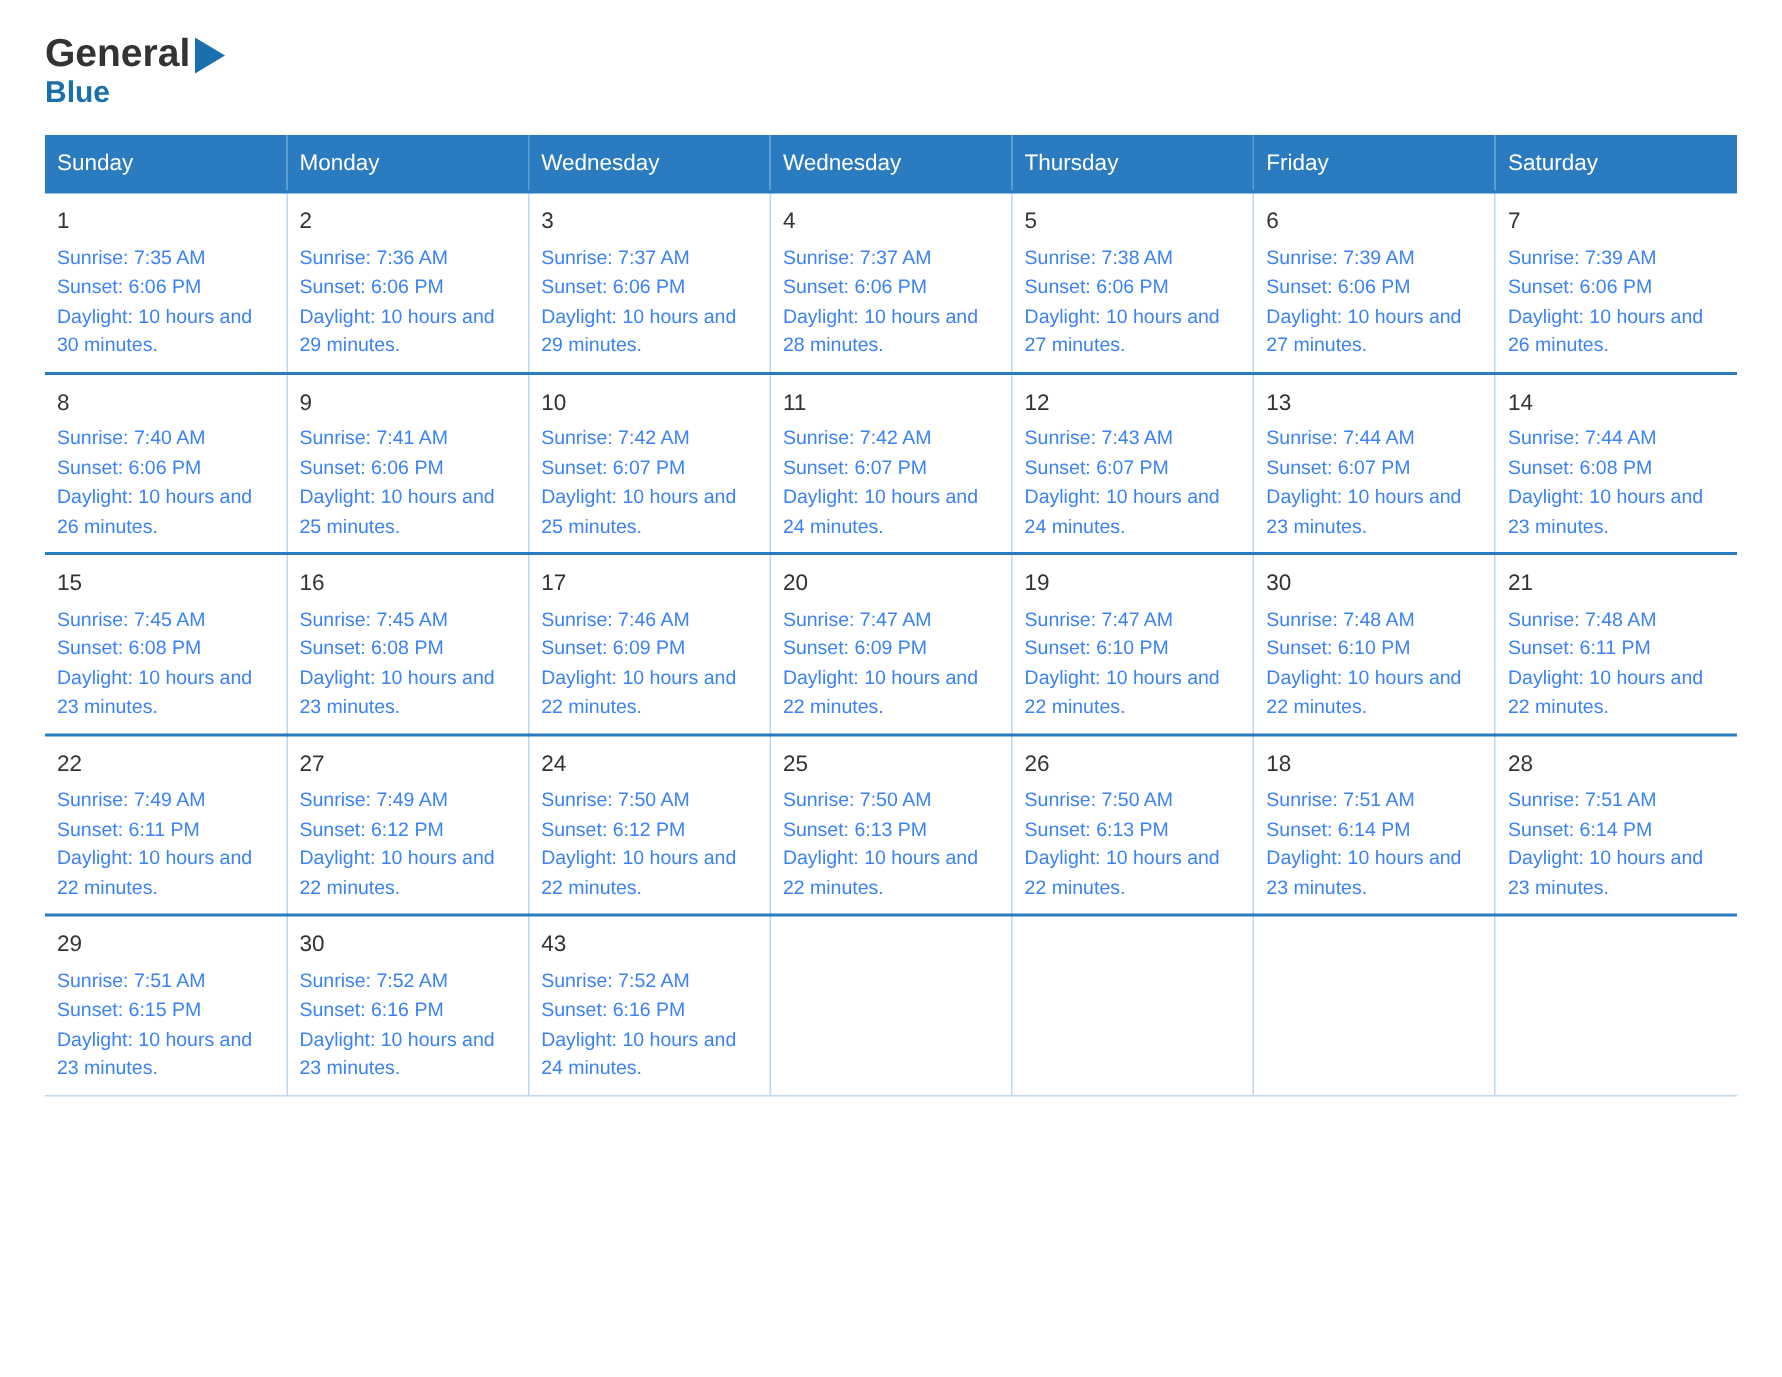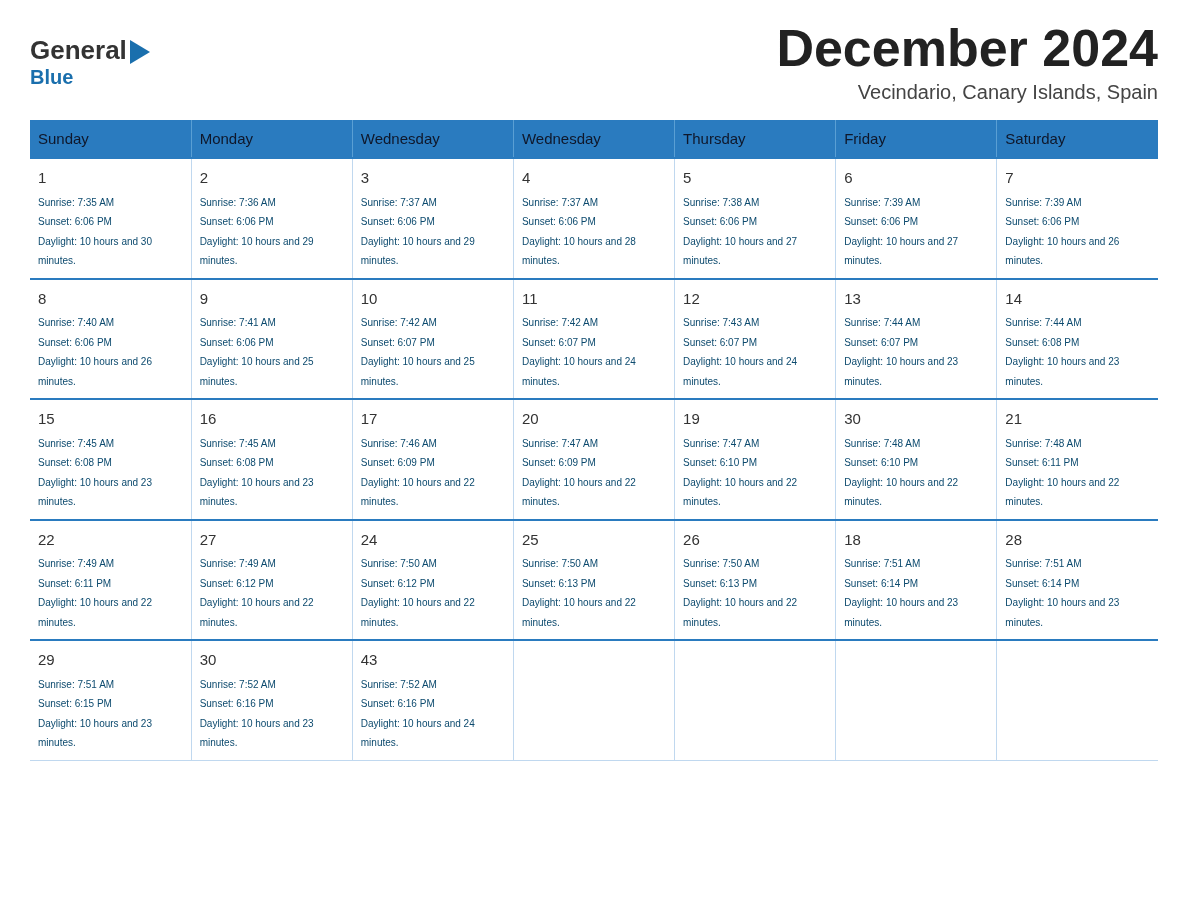--- a/index.html
+++ b/index.html
@@ -6,21 +6,21 @@
     body {
       font-family: Arial, sans-serif;
       background: #fff;
       width: 1188px;
       min-height: 918px;
       padding: 20px 30px;
     }
     .header {
       display: flex;
       justify-content: space-between;
-      align-items: center;
+      align-items: flex-end;
       margin-bottom: 16px;
       gap: 12px;
     }
     .logo-text-general {
       font-size: 26px;
       font-weight: bold;
       color: #333;
     }
     .logo-text-blue {
       font-size: 20px;
@@ -41,21 +41,21 @@
       color: #444;
       margin-top: 4px;
     }
     table {
       width: 100%;
       border-collapse: collapse;
       font-size: 13px;
     }
     thead tr th {
       background-color: #2a7bbf;
-      color: #0f172a;
+      color: #ffffff;
       padding: 10px 8px;
       text-align: left;
       font-size: 15px;
       font-weight: normal;
       border-right: 1px solid #5a9fd4;
     }
     thead tr th:last-child {
       border-right: none;
     }
     tbody tr td {
@@ -73,22 +73,22 @@
     tbody tr {
       border-top: 2px solid #2a7bbf;
     }
     .day-number {
       font-size: 15px;
       font-weight: normal;
       display: block;
       margin-bottom: 2px;
     }
     .day-info {
-      font-size: 10px;
-      color: #0c4a6e;
+      font-size: 13px;
+      color: #3b82f6;
     }
     .logo-wrapper {
       display: flex;
       flex-direction: column;
       align-items: flex-start;
     }
     .logo-line {
       display: flex;
       align-items: center;
     }
@@ -113,24 +113,20 @@
 
 <div class="header">
   <div class="logo-wrapper">
     <div class="logo-line">
       <span class="logo-text-general">General</span>
       <span class="logo-arrow"></span>
     </div>
     <div class="logo-blue-line">
       <span class="logo-text-blue">Blue</span>
     </div>
-  </div>
-  <div class="title-section">
-    <div class="page-title">December 2024</div>
-    <div class="subtitle">Vecindario, Canary Islands, Spain</div>
   </div>
 </div>
 
 <table>
   <thead>
     <tr>
     <th>Sunday</th>
         <th>Monday</th>
         <th>Wednesday</th>
         <th>Wednesday</th>

